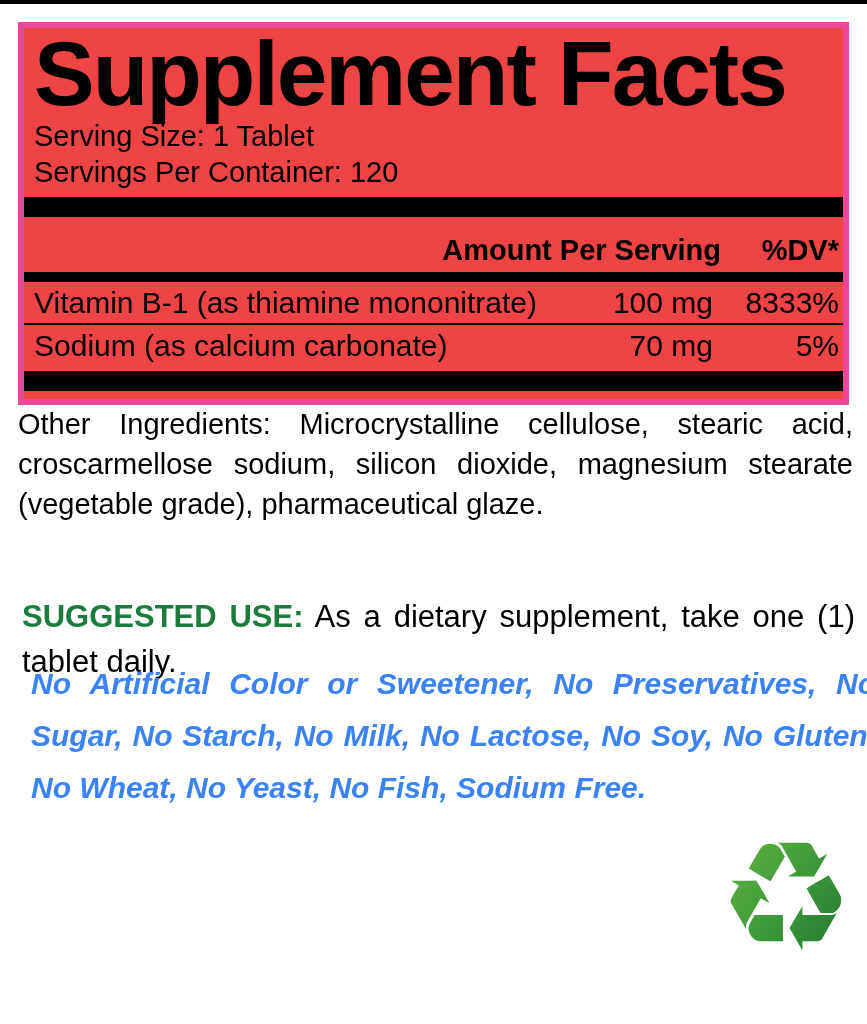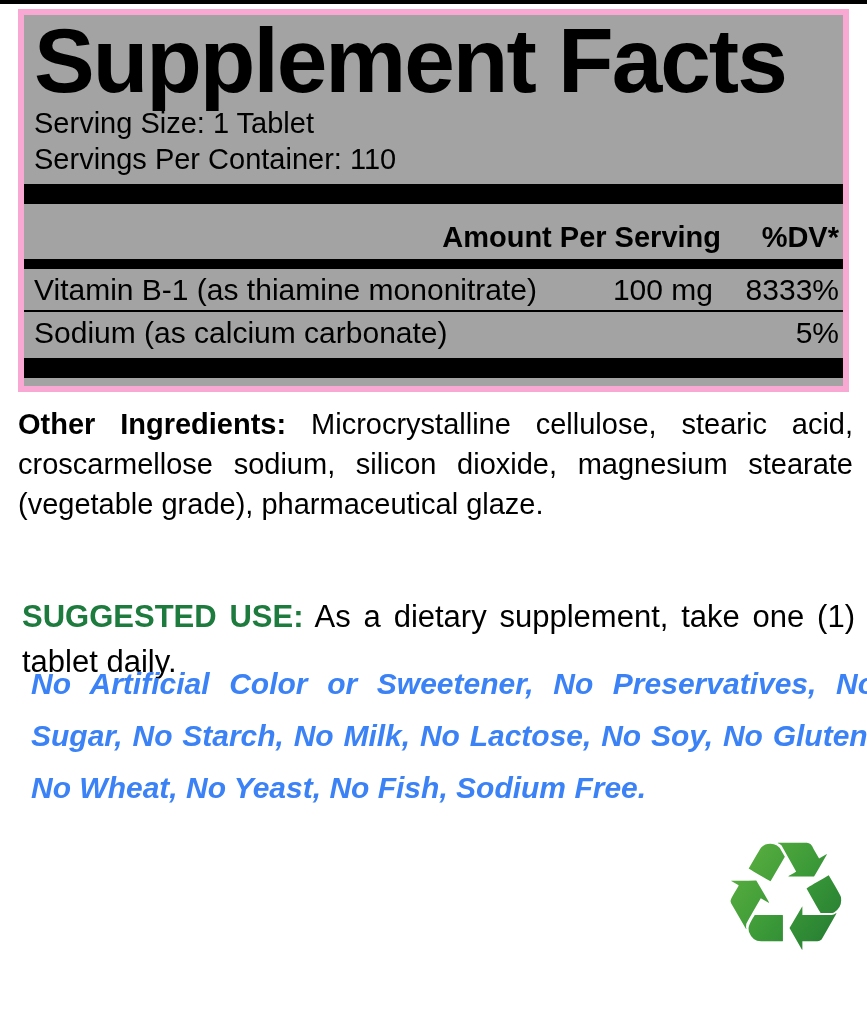--- a/index.html
+++ b/index.html
@@ -10,24 +10,24 @@
     color: #000;
     position: relative;
     overflow: hidden;
   }
   .page { position: relative; width: 867px; height: 1024px; background: #fff; }
 
   .top-edge { position: absolute; top: 0; left: 0; width: 867px; height: 4px; background: #000; }
 
   
   .facts-box {
-    position: absolute; top: 9px; left: 18px;
+    position: absolute; top: 22px; left: 18px;
     width: 831px; height: 383px;
-    border: 6px solid #f9a8d4;
-    background: #a3a3a3;
+    border: 6px solid #ec4899;
+    background: #ef4444;
     overflow: hidden;
   }
   .px { padding-left: 10px; padding-right: 4px; }
   .facts-title {
     font-size: 91px; font-weight: bold; letter-spacing: -2px;
     line-height: 88px; white-space: nowrap; margin-top: 2px;
   }
   .serving-line { font-size: 29px; line-height: 36px; }
   .bar { background: #000; width: 100%; }
   .bar-top { height: 20px; margin-top: 7px; }
@@ -42,21 +42,21 @@
   .row-sep { height: 2px; background: #000; width: 100%; }
   .bar-bottom { height: 20px; margin-top: 5px; }
   .footnote { font-size: 29px; padding-top: 8px; }
 
   
   .other-ingredients {
     position: absolute; top: 404px; left: 18px; width: 835px;
     font-size: 29px; line-height: 40px;
     text-align: justify;
   }
-  .other-ingredients .bold-label { font-weight: bold; }
+  .other-ingredients .bold-label { font-weight: normal; }
 
   
   .suggested-use {
     position: absolute; top: 594px; left: 22px; width: 833px;
     font-size: 31px; line-height: 45px;
     text-align: justify;
   }
   .suggested-use .green-label { color: #1e7b3e; font-weight: bold; }
 
   
@@ -84,21 +84,21 @@
 </head>
 <body>
 
 <div class="page">
 
   <div class="top-edge"></div>
 
   <div class="facts-box">
     <div class="facts-title px">Supplement Facts</div>
     <div class="serving-line px">Serving Size: 1 Tablet</div>
-    <div class="serving-line px">Servings Per Container: 110</div>
+    <div class="serving-line px">Servings Per Container: 120</div>
 
     <div class="bar bar-top"></div>
 
     <div class="facts-header px">
       <div class="fh-spacer"></div>
       <div class="fh-amount">Amount Per Serving</div>
       <div class="fh-dv">%DV*</div>
     </div>
 
     <div class="bar bar-mid"></div>
@@ -106,20 +106,21 @@
     <div class="facts-row px">
       <div class="col-name">Vitamin B-1 (as thiamine mononitrate)</div>
       <div class="col-amount">100 mg</div>
       <div class="col-dv">8333%</div>
     </div>
 
     <div class="row-sep"></div>
 
     <div class="facts-row px">
       <div class="col-name">Sodium (as calcium carbonate)</div>
+      <div class="col-amount">70 mg</div>
       <div class="col-dv">5%</div>
     </div>
 
     <div class="bar bar-bottom"></div>
 
     <div class="footnote px">*%Daily Value</div>
   </div>
 
   <p class="other-ingredients"><span class="bold-label">Other Ingredients:</span> <span>Microcrystalline cellulose, stearic acid, croscarmellose sodium, silicon dioxide, magnesium stearate (vegetable grade), pharmaceutical glaze.</span></p>
 

